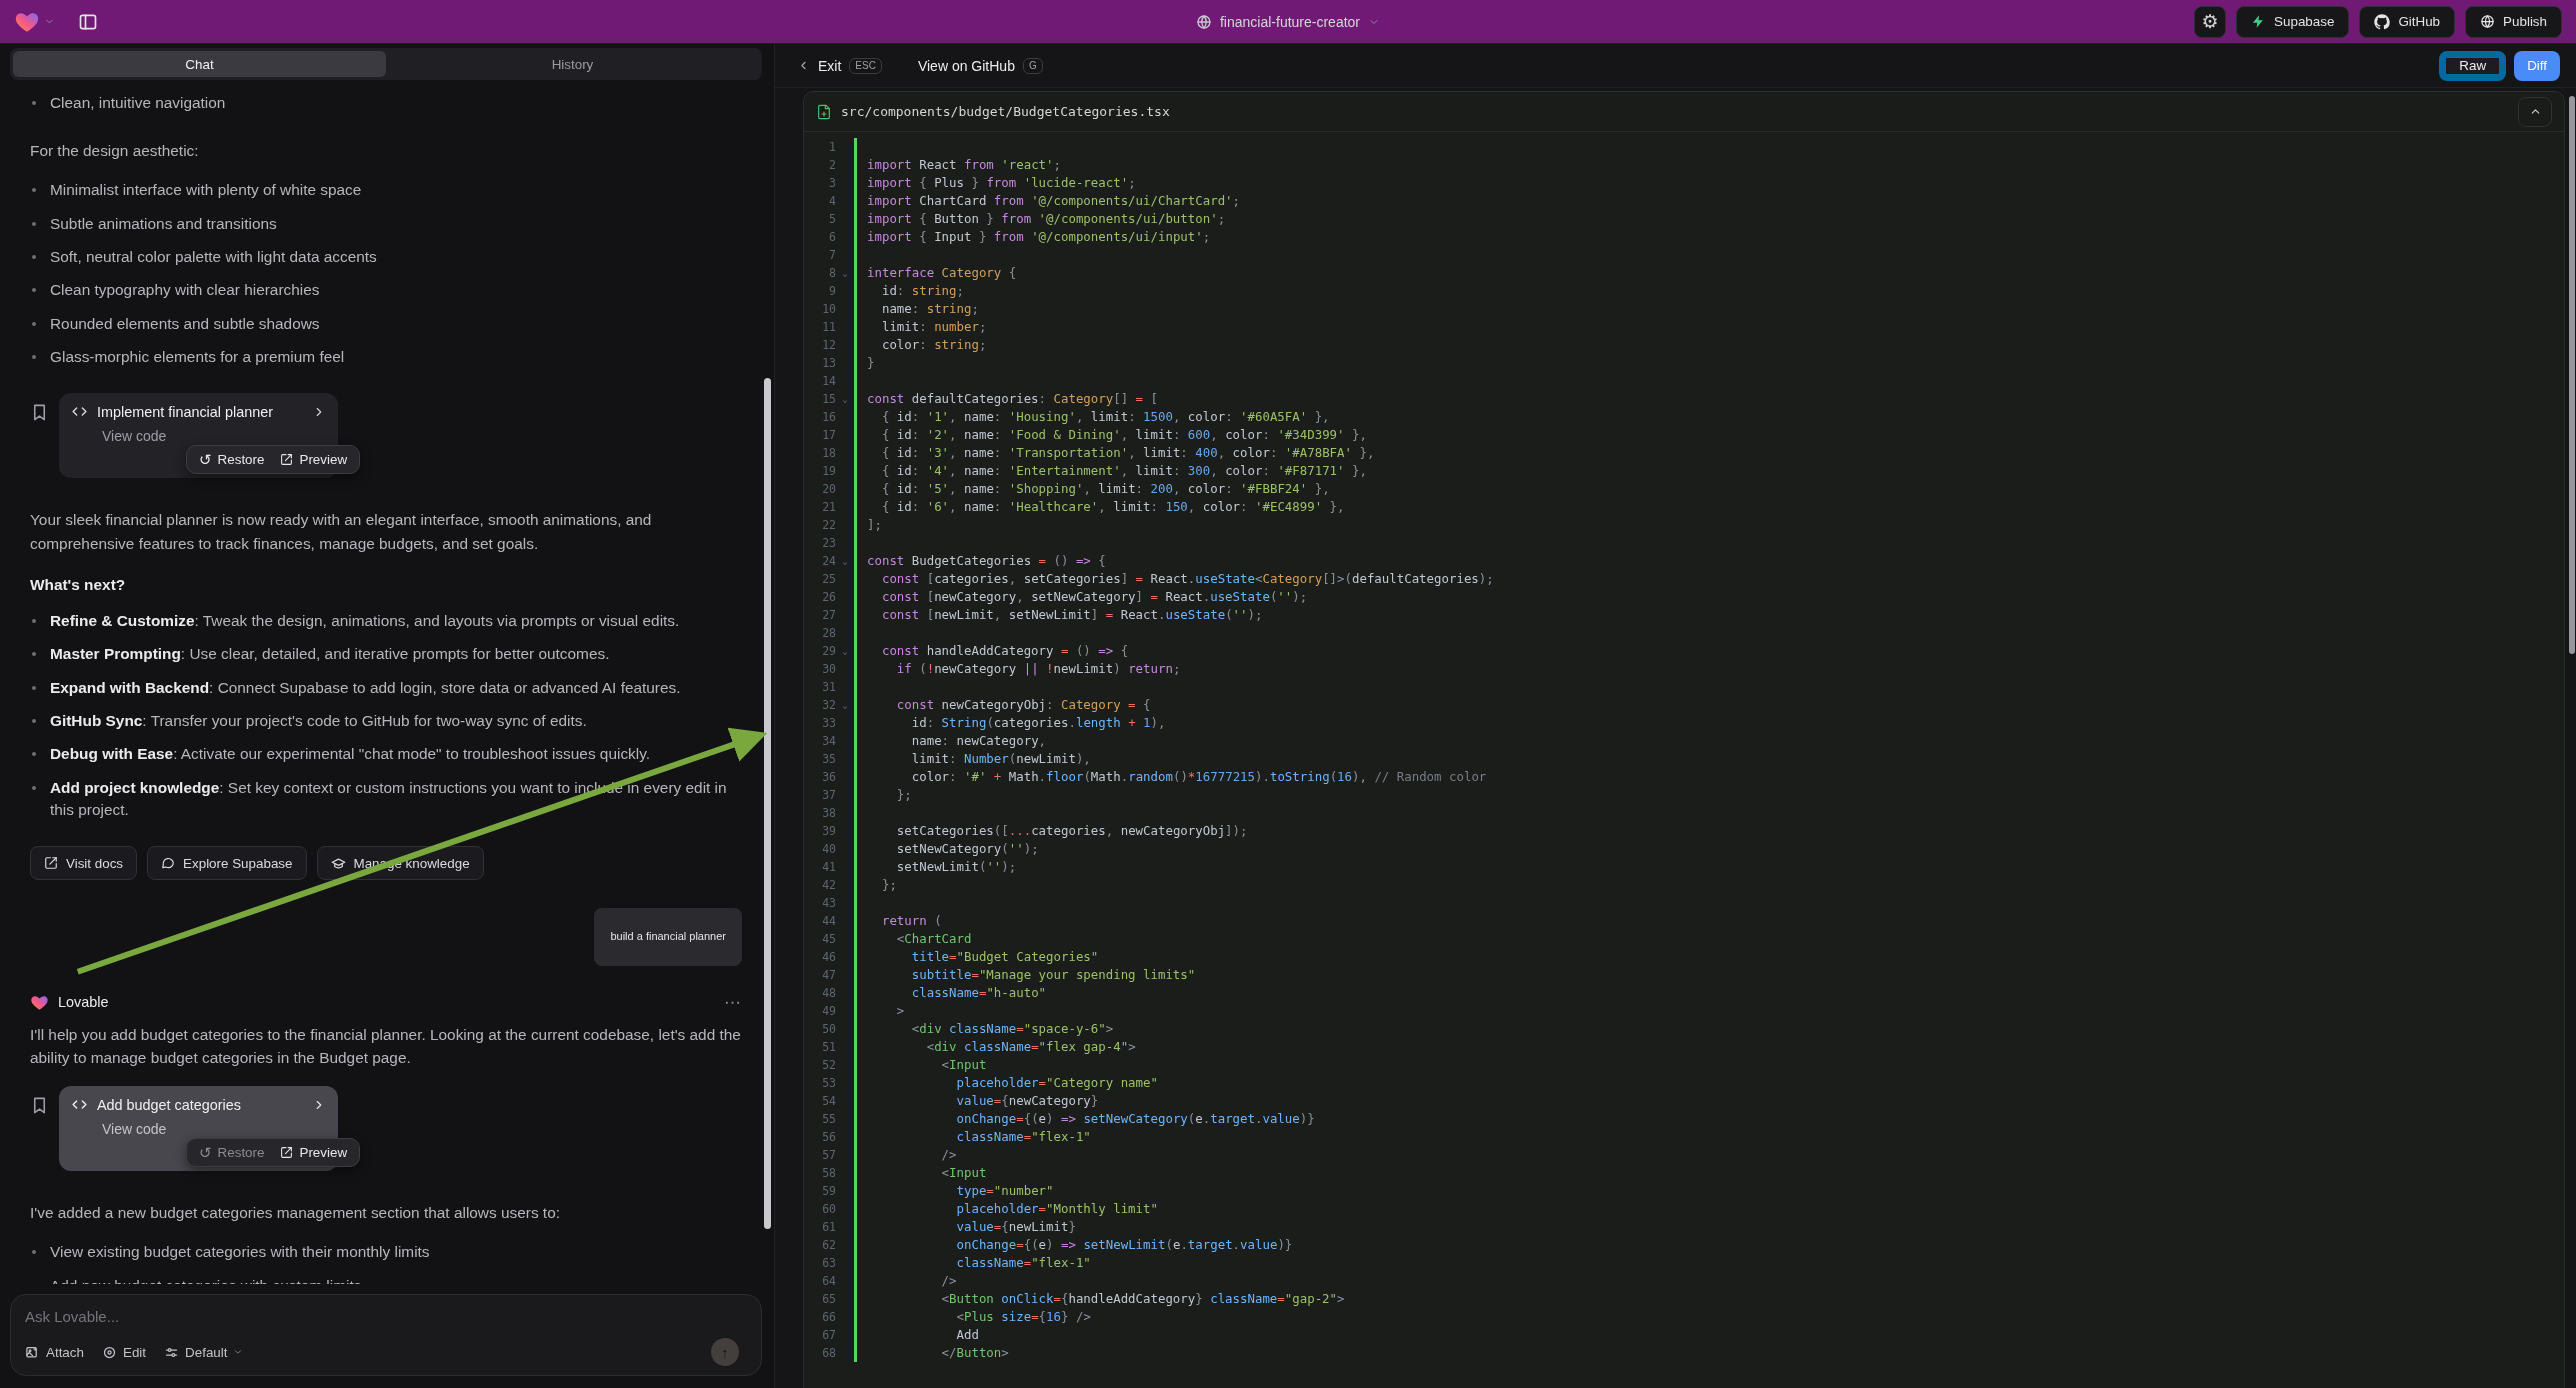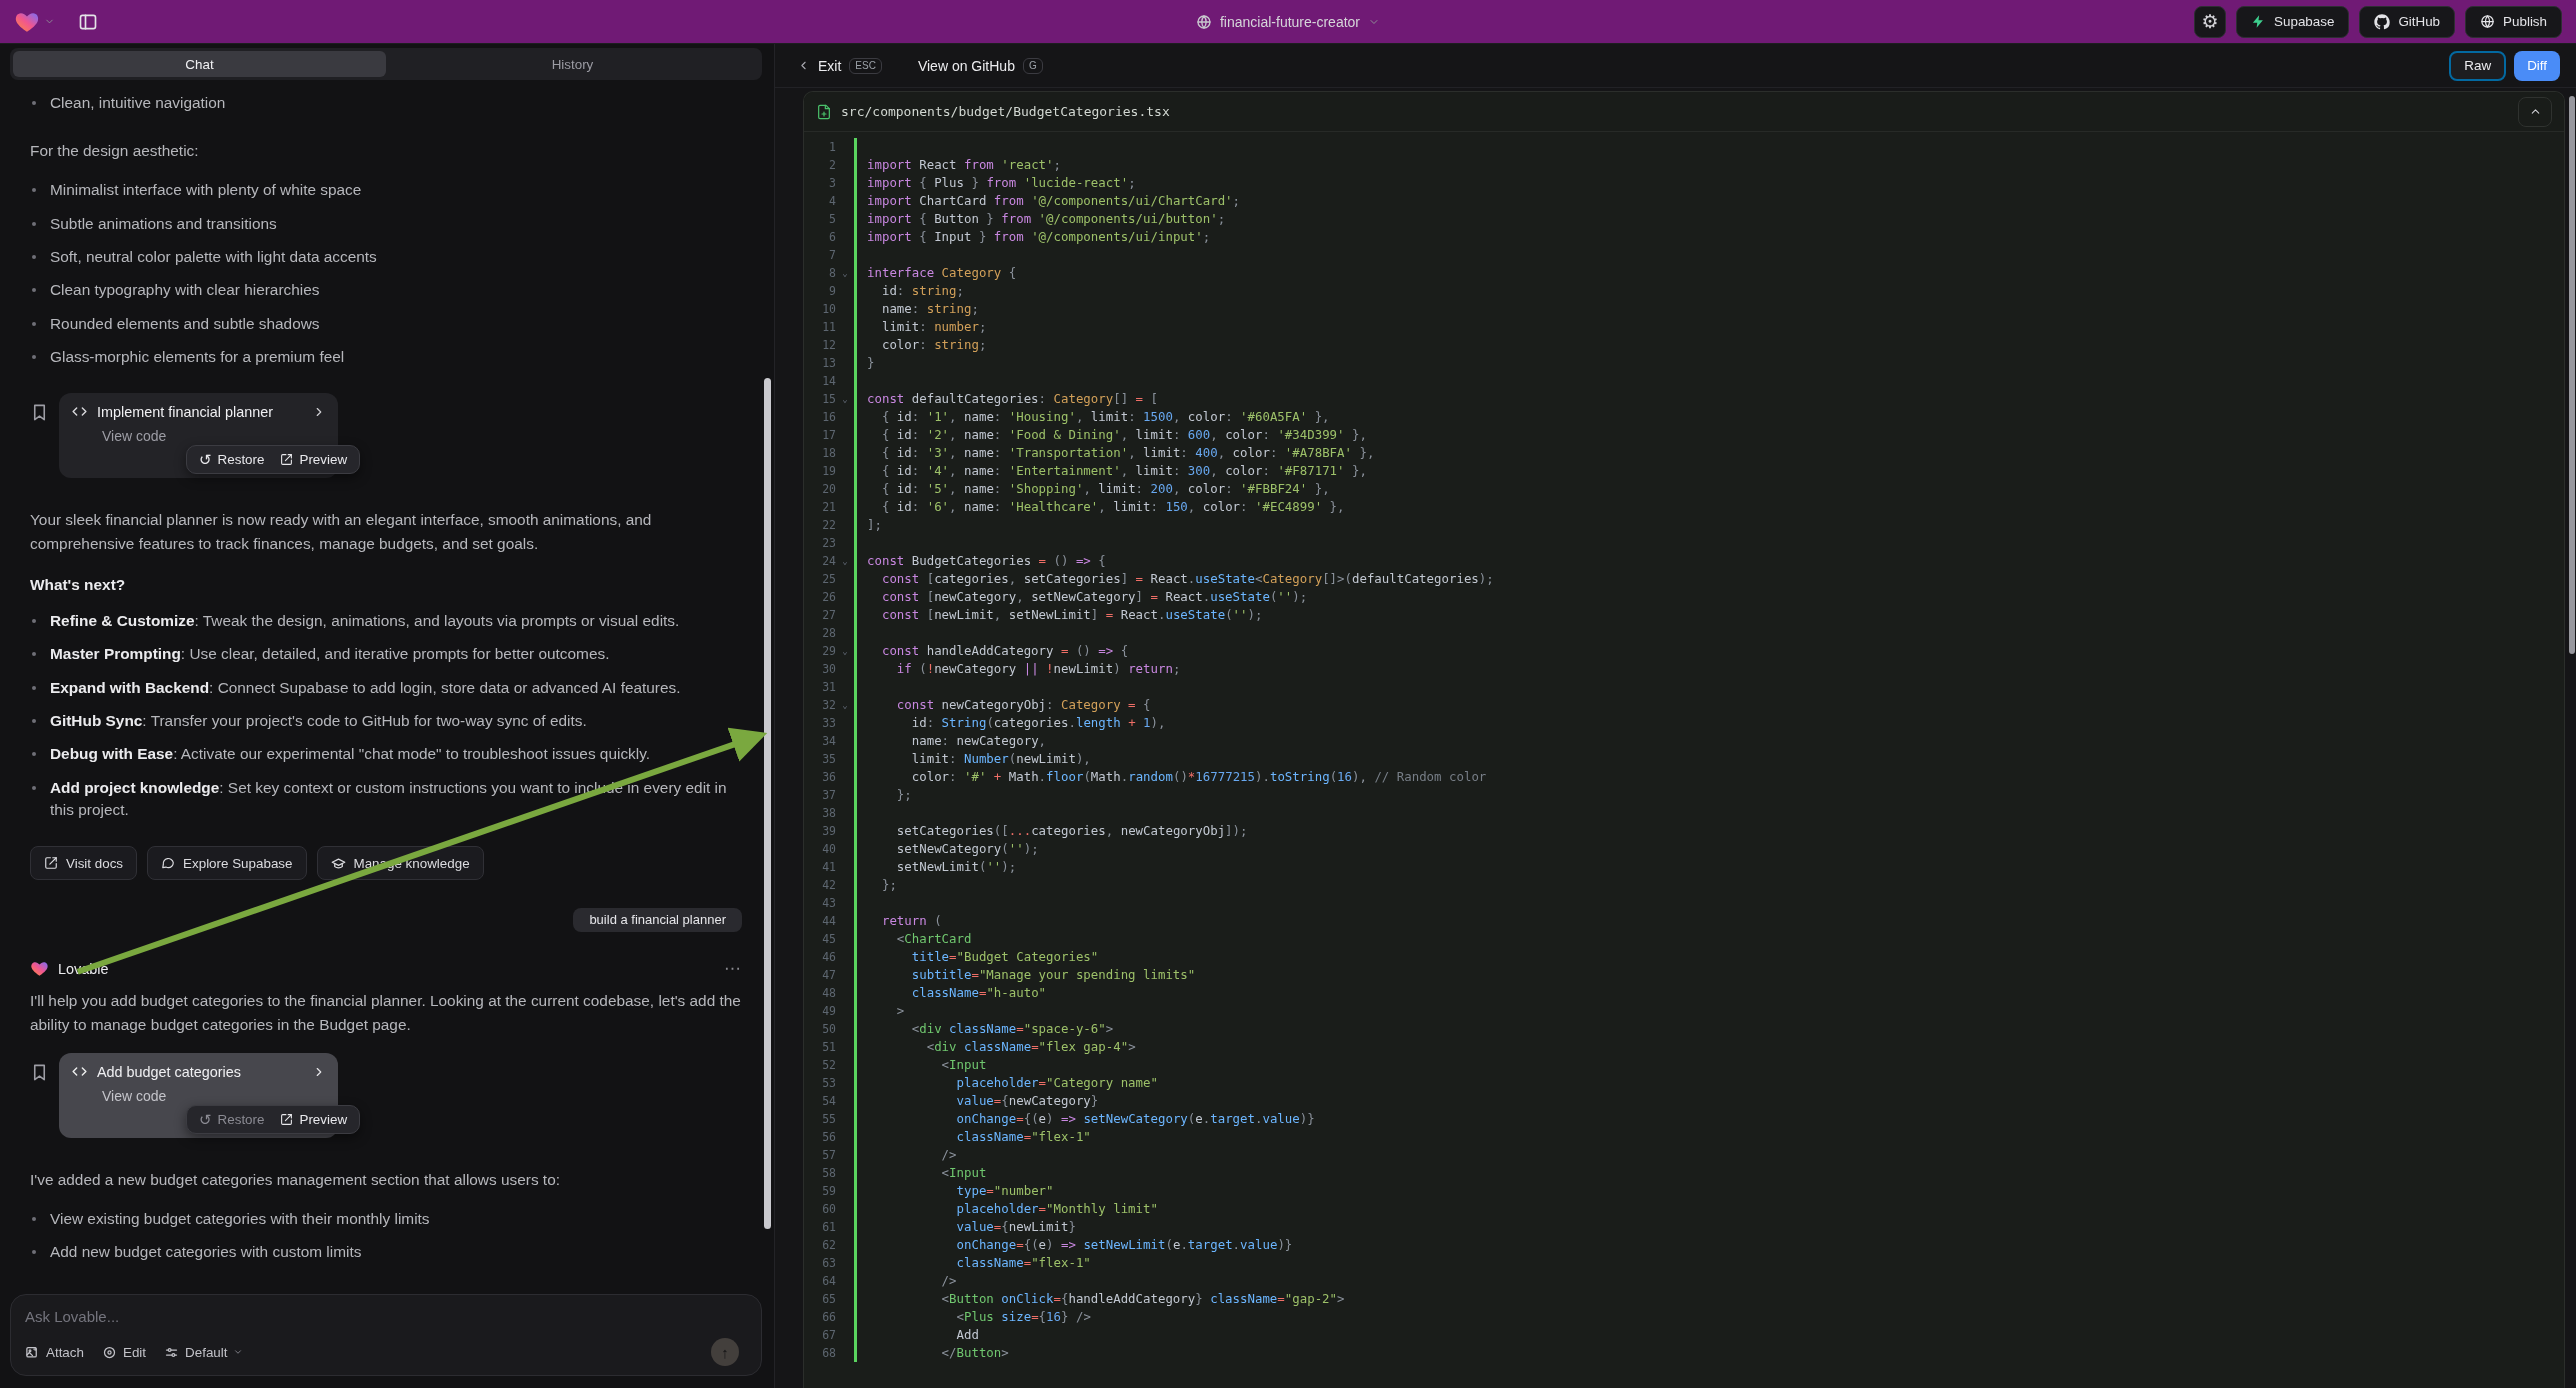--- a/index.html
+++ b/index.html
@@ -42,21 +42,21 @@
   .ver-title { font-size:14.4px; color:#f0f0f3; flex:1; }
   .view-code { margin:8px 0 0 31px; font-size:14px; color:#9d9da5; }
   .ver-toolbar { position:absolute; left:127px; top:52px; display:flex; align-items:center; gap:16px; background:#26262b; border:1px solid #3c3c42; border-radius:10px; padding:6px 12px; box-shadow:0 4px 12px rgba(0,0,0,.45); white-space:nowrap; }
   .ver-tool { display:flex; align-items:center; gap:6px; font-size:13.4px; color:#e8e8ec; }
   .ver-tool.dim { color:#8b8b93; }
   .restore-glyph { font-size:15px; line-height:1; }
 
   .actions-row { display:flex; gap:10px; }
   .action-btn { display:flex; align-items:center; gap:8px; height:34px; padding:0 13px; border:1px solid #303036; background:#1b1b1f; border-radius:8px; font-size:13.4px; color:#dcdce0; }
 
-  .bubble { align-self:flex-end; max-width:418px; background:#2a2a2f; border-radius:8px; padding:3px 16px; font-size:13px; color:#e6e6ea; line-height:1.4; }
+  .bubble { align-self:flex-end; max-width:418px; background:#2a2a2f; border-radius:8px; padding:21px 16px; font-size:11px; color:#e6e6ea; line-height:1.4; }
 
   .lov-row { display:flex; align-items:center; gap:9px; }
   .lov-name { font-size:14.4px; color:#ececef; }
   .dots { margin-left:auto; color:#8b8b92; font-size:17px; letter-spacing:1px; }
 
   
   .composer { position:absolute; left:10px; right:12px; bottom:12px; height:82px; background:#1a1a1d; border:1px solid #2c2c31; border-radius:16px; padding:13px 14px 10px; }
   .composer-ph { font-size:15px; color:#74747d; }
   .composer-row { position:absolute; left:14px; right:22px; bottom:9px; display:flex; align-items:center; gap:18px; }
   .comp-item { display:flex; align-items:center; gap:6px; font-size:13.4px; color:#c2c2c8; }
@@ -64,21 +64,21 @@
 
   .chat-scrollbar { position:absolute; right:3px; top:334px; width:7px; height:851px; border-radius:4px; background:#c9c9ce; }
 
   
   .right-panel { position:absolute; left:774px; top:44px; right:0; bottom:0; background:#151517; border-left:1px solid #232327; }
   .code-header { position:absolute; left:0; right:0; top:0; height:44px; display:flex; align-items:center; padding:0 16px; border-bottom:1px solid #222226; }
   .hdr-left { display:flex; align-items:center; gap:10px; }
   .hdr-item { display:flex; align-items:center; gap:8px; color:#ececef; font-size:14px; padding:0 6px; }
   .kbd { font-size:10px; color:#9ba1a8; border:1px solid #3b3b41; border-radius:6px; padding:2px 5px; line-height:1; }
   .hdr-right { margin-left:auto; display:flex; align-items:center; gap:8px; }
-  .raw-btn { height:30px; padding:0 13px; display:flex; align-items:center; border:2px solid #0369a1; border-radius:8px; background:#1d1d20; color:#ececef; font-size:13.4px; }
+  .raw-btn { height:30px; padding:0 13px; display:flex; align-items:center; border:7px solid #0369a1; border-radius:8px; background:#1d1d20; color:#ececef; font-size:13.4px; }
   .diff-btn { height:30px; padding:0 13px; display:flex; align-items:center; border-radius:8px; background:#4a8cf7; color:#fff; font-size:13.4px; }
 
   .code-card { position:absolute; left:28px; right:11px; top:47px; bottom:0; background:#1a1d1a; border:1px solid #2b2e2b; border-bottom:none; border-radius:10px 10px 0 0; overflow:hidden; }
   .file-row { height:40px; display:flex; align-items:center; gap:9px; padding:0 12px; background:#191c19; border-bottom:1px solid #272a27; }
   .file-path { font-family:"DejaVu Sans Mono", monospace; font-size:13px; color:#d2d8d2; }
   .collapse-btn { margin-left:auto; width:34px; height:30px; border:1px solid #2f322f; border-radius:8px; display:flex; align-items:center; justify-content:center; }
   .code-area { position:absolute; left:0; right:0; top:41px; bottom:0; overflow:hidden; padding-top:5px; }
   .cl { display:flex; height:18px; font-family:"DejaVu Sans Mono", monospace; font-size:12.4px; }
   .gut { width:50px; display:flex; align-items:center; flex:none; }
   .ln { width:32px; text-align:right; color:#5d6670; font-size:11.5px; }

